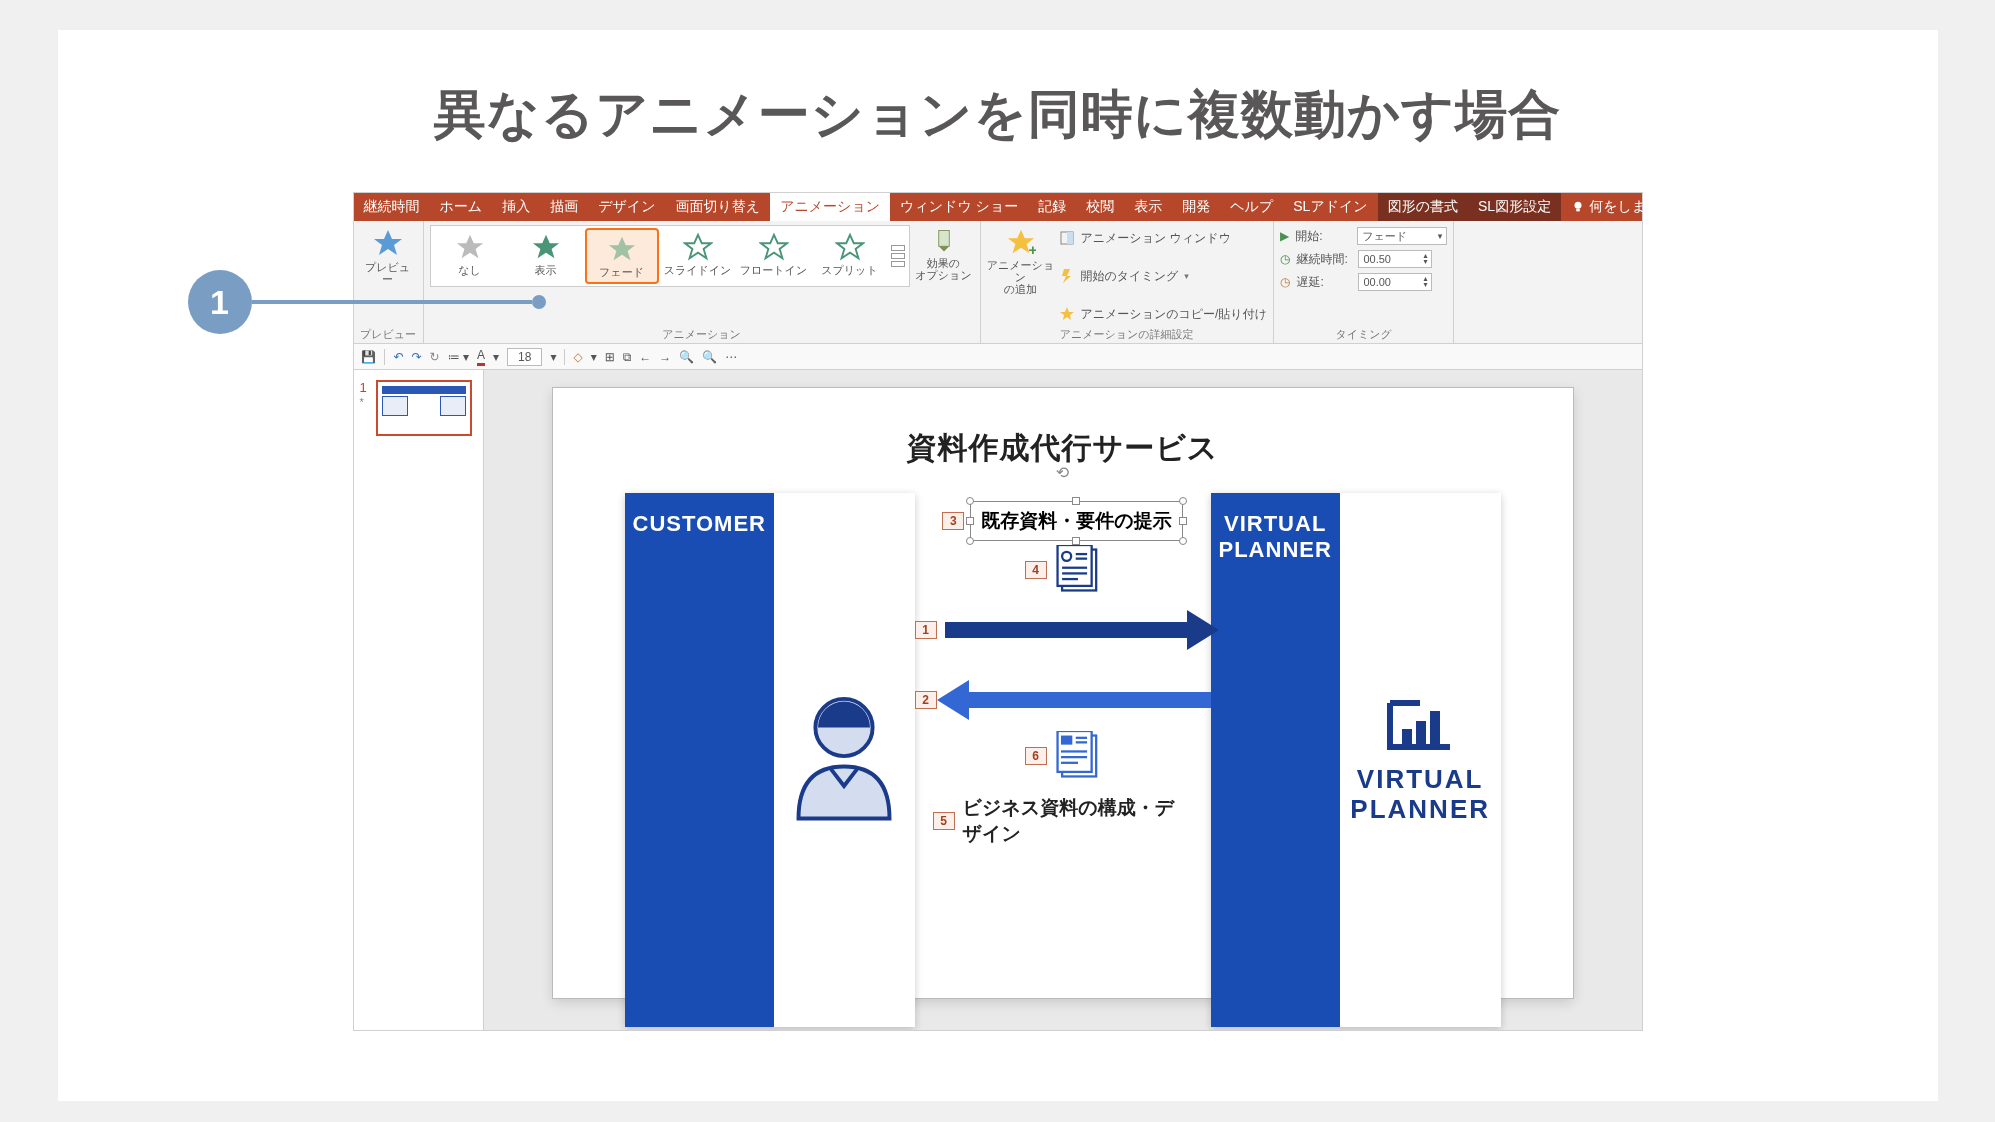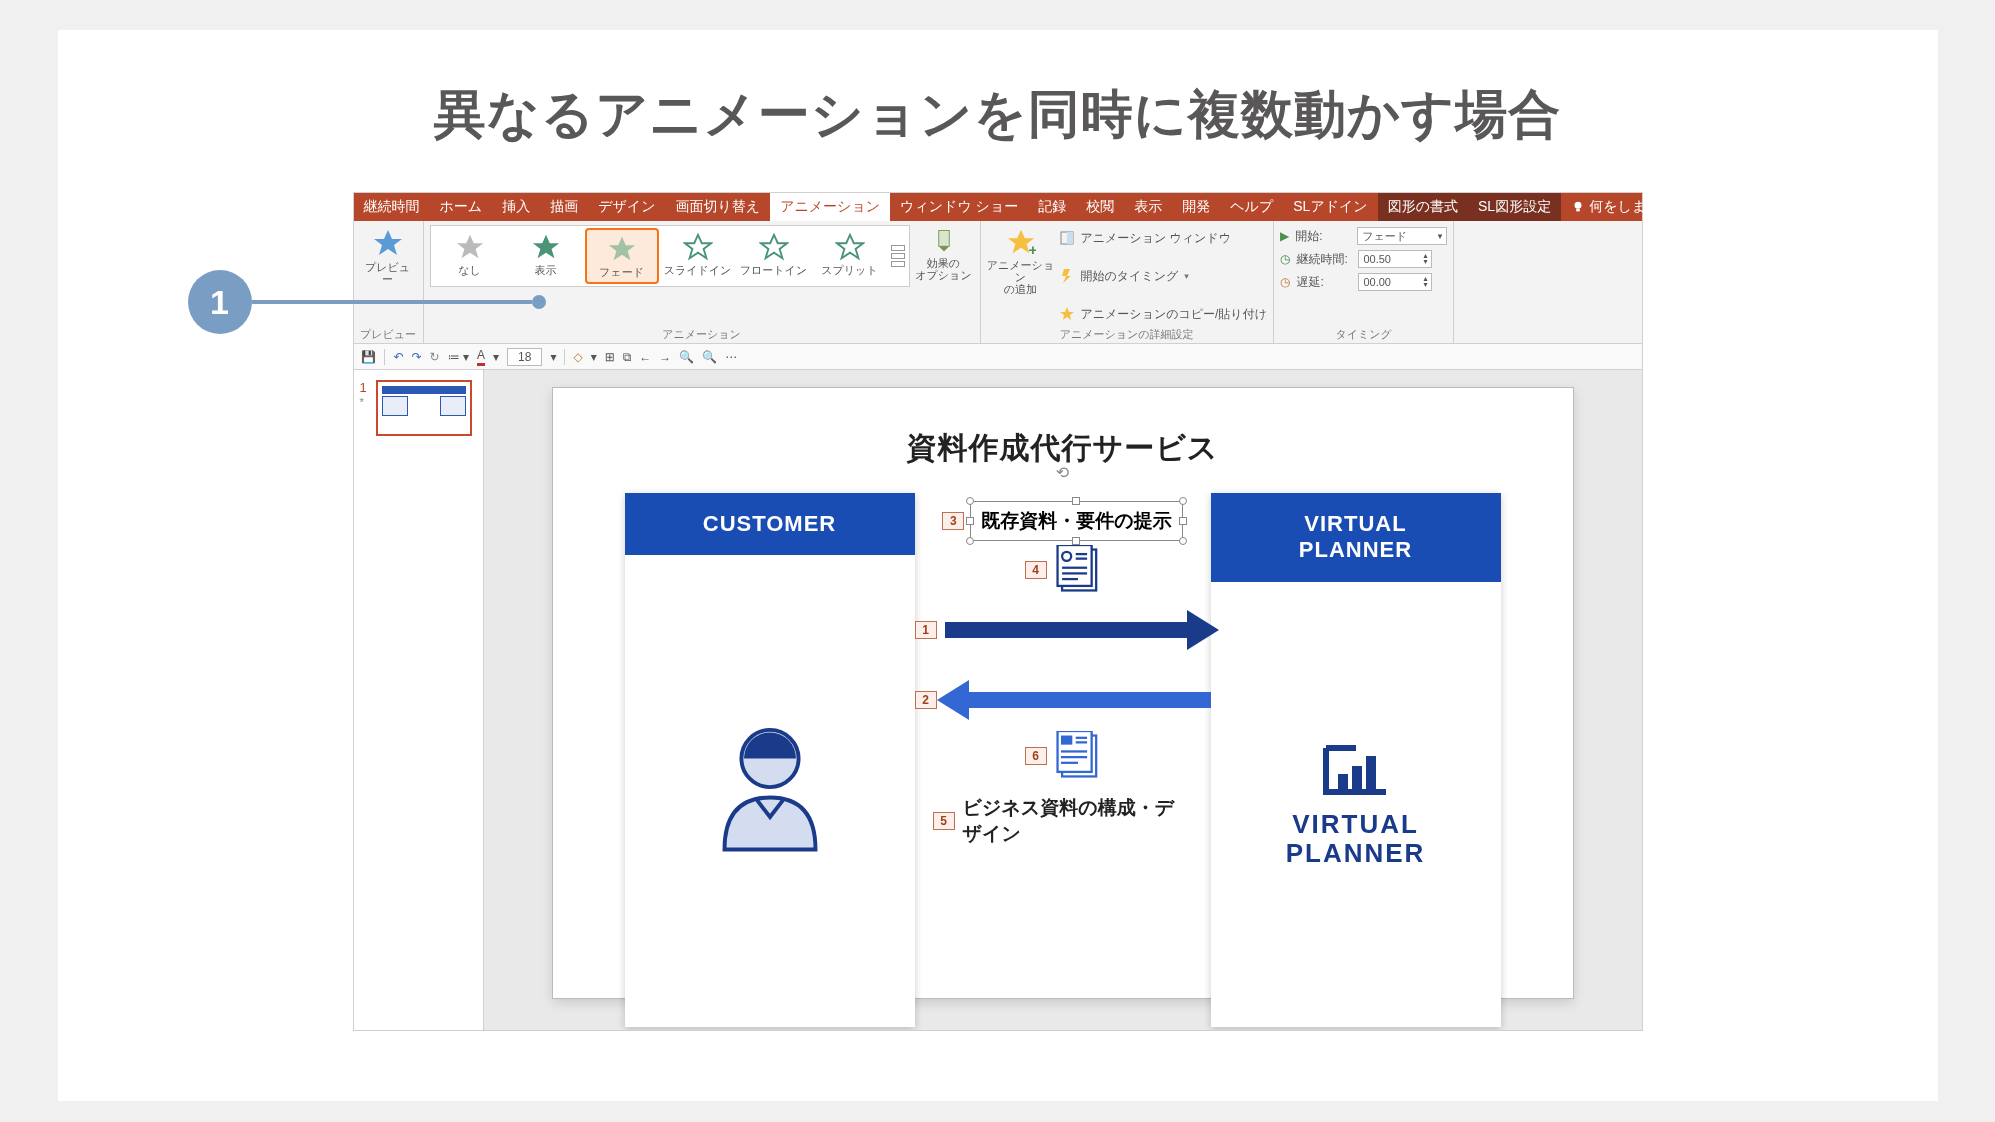--- a/index.html
+++ b/index.html
@@ -249,21 +249,21 @@
     gap: 18px;
     position: relative;
     height: 440px;
   }
   .card {
     width: 290px;
     height: 534px;
     background: #fff;
     box-shadow: 0 2px 8px rgba(0,0,0,0.2);
     display: flex;
-    flex-direction: column;
+    flex-direction: row;
   }
   .card-head {
     background: #1a4db3;
     color: #fff;
     font-size: 22px;
     font-weight: 700;
     letter-spacing: 1px;
     text-align: center;
     padding: 18px 8px;
     line-height: 1.2;

